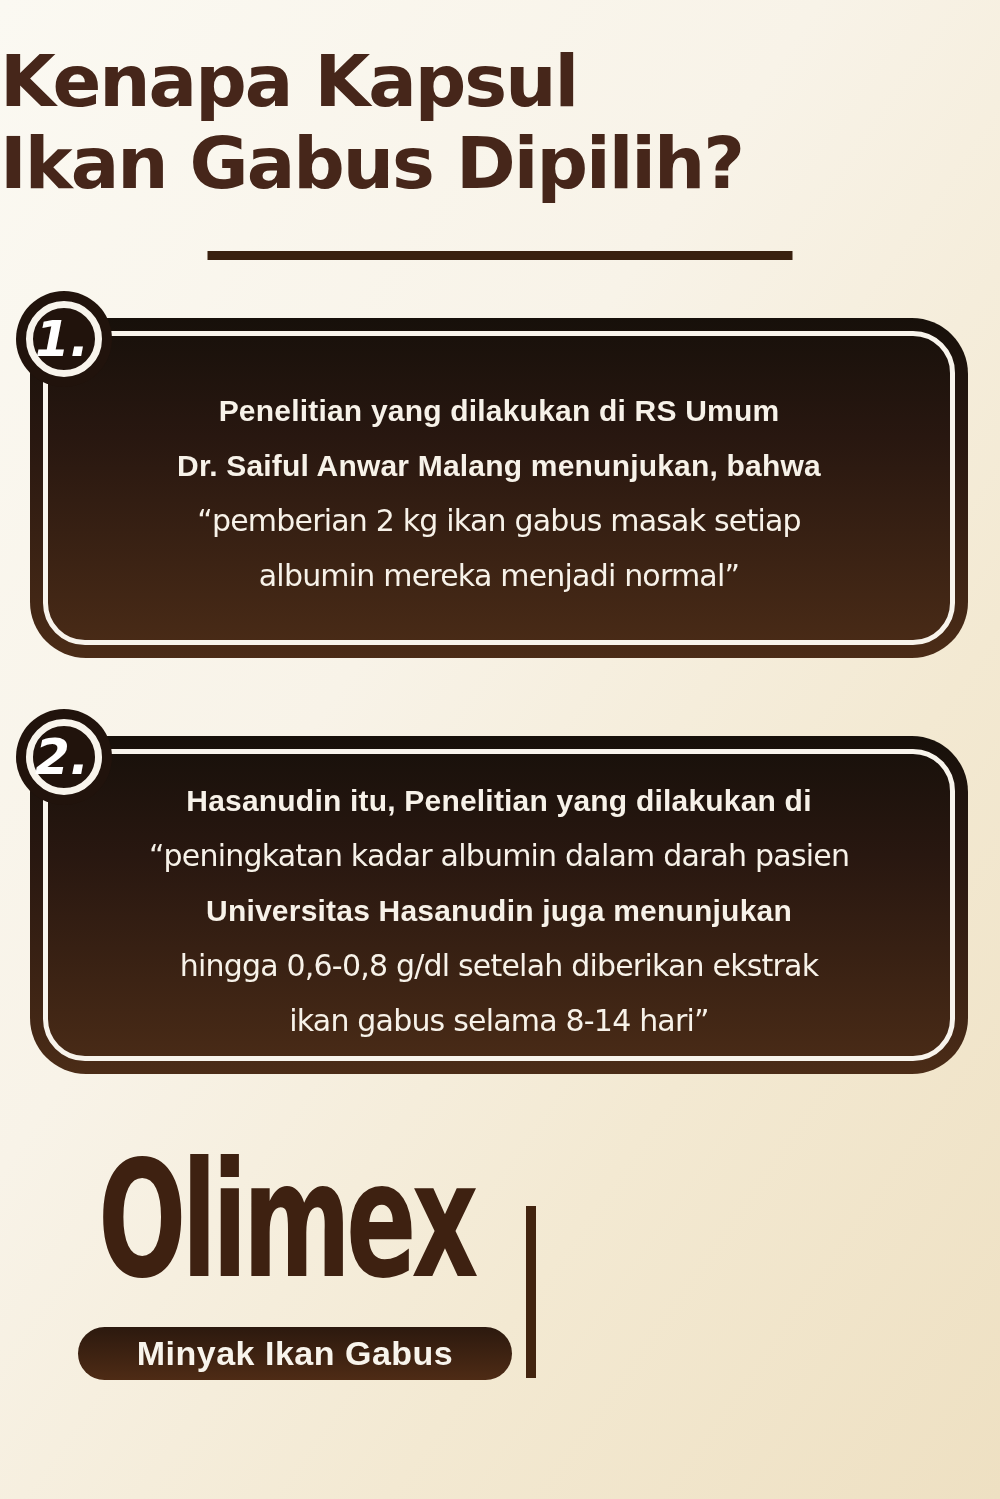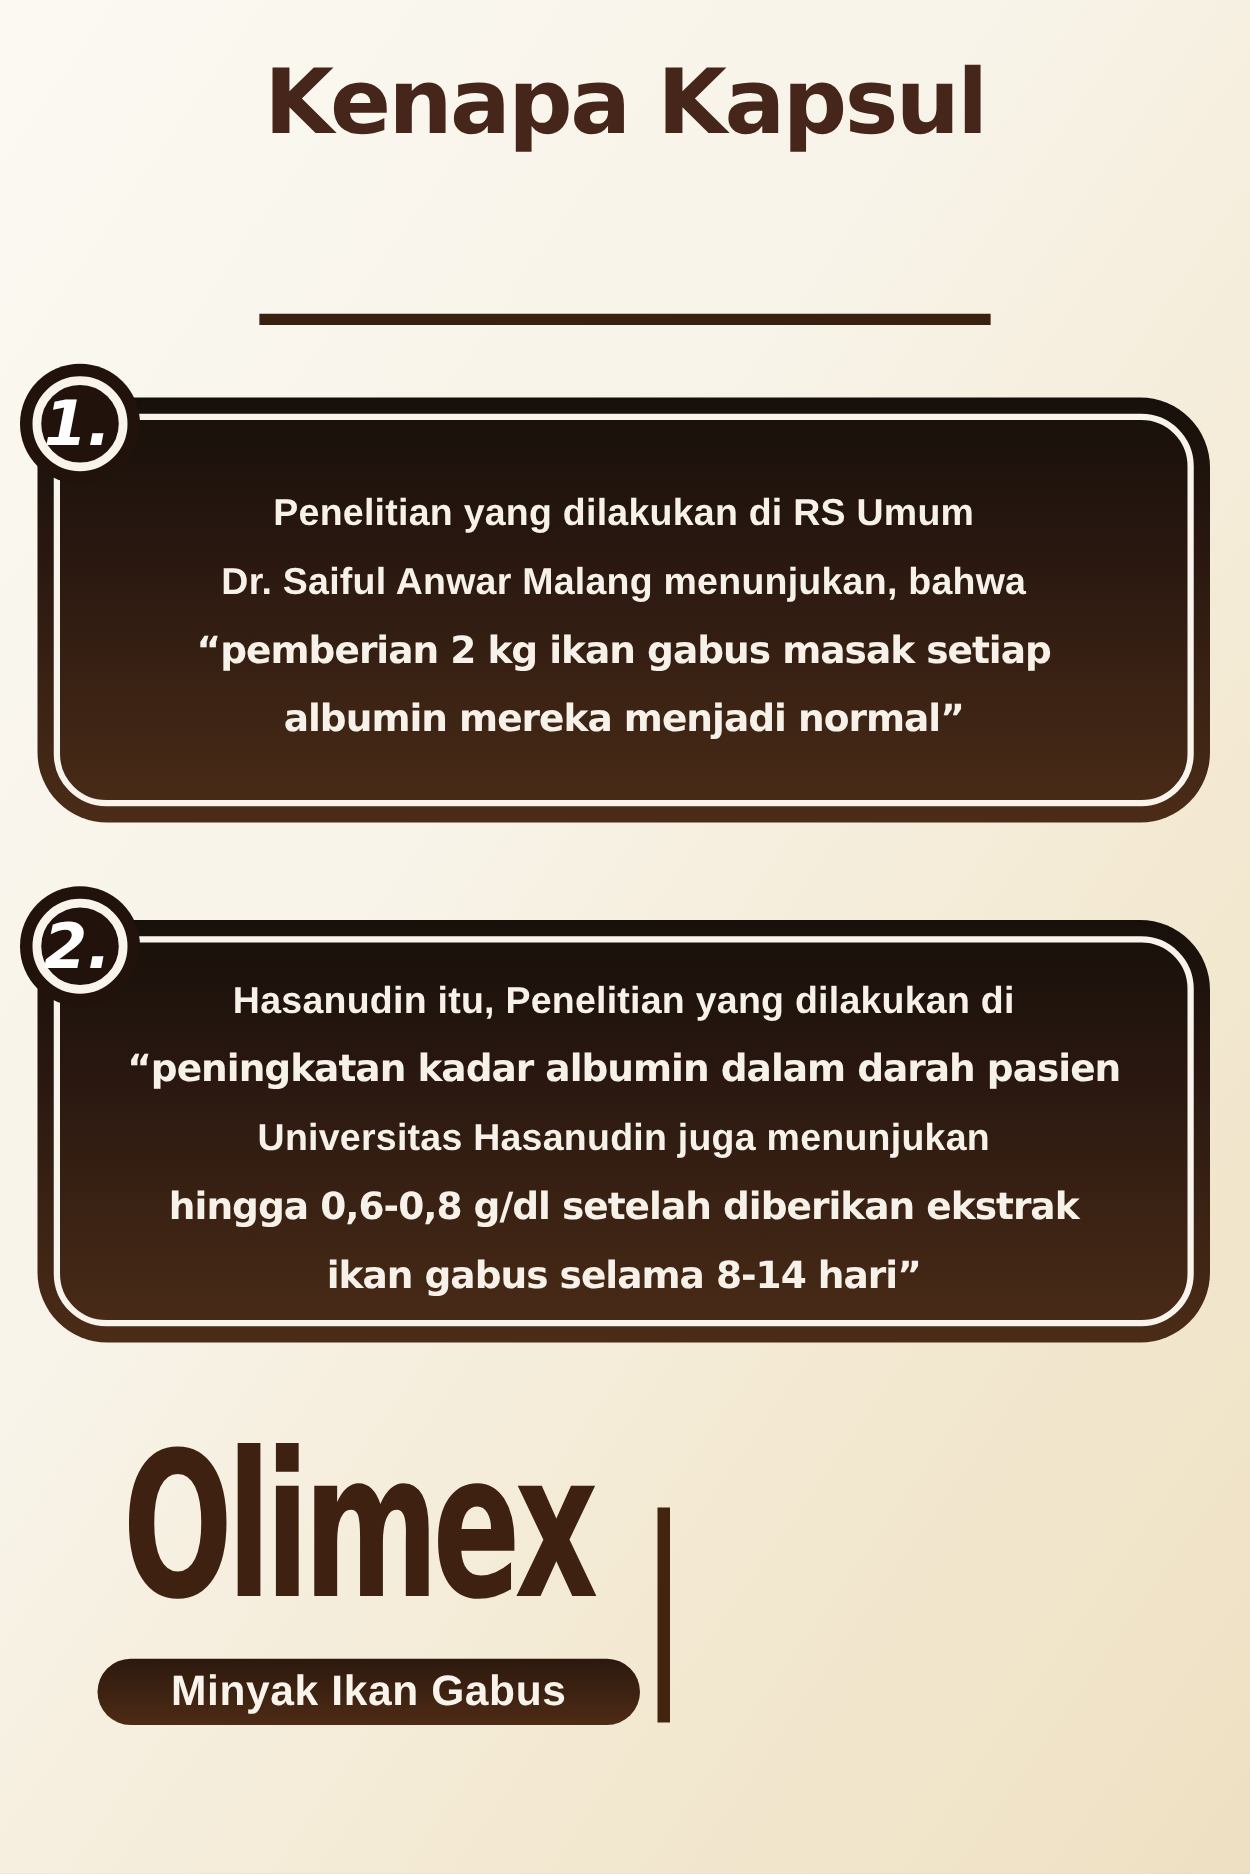--- a/index.html
+++ b/index.html
@@ -9,21 +9,20 @@
     width:1000px; height:1499px;
     margin:0 auto;
     overflow:hidden;
     background:linear-gradient(125deg, #fbf9f2 0%, #f8f3e8 40%, #f3e9d2 70%, #eee0c2 100%);
     font-family:"Liberation Sans", sans-serif;
   }
 
   
   .title {
     position:absolute; top:40px; left:0; width:100%;
-    text-align:center;
     font-family:"DejaVu Sans", sans-serif;
     font-weight:bold;
     font-size:72px; line-height:1.14;
     letter-spacing:-2px;
     color:#46261a;
   }
   .title-underline {
     position:absolute; top:251px; left:50%;
     transform:translateX(-50%);
     width:585px; height:9px;
@@ -73,21 +72,21 @@
     color:#f7f2e9;
   }
   .line.medium {
     font-family:"Liberation Sans", sans-serif;
     font-weight:bold;
     font-size:30px;
     letter-spacing:0.2px;
   }
   .line.bold {
     font-family:"DejaVu Sans", sans-serif;
-    font-weight:bold;
+    font-weight:normal;
     font-size:30px;
     letter-spacing:-0.8px;
   }
 
   
   .logo-word {
     position:absolute; left:98px; top:1140px;
     height:150px;
     font-family:"DejaVu Sans", sans-serif;
     font-weight:bold;
@@ -123,20 +122,21 @@
     color:#49280e;
   }
 </style>
 </head>
 <body>
 
 <div class="page">
 
   <h1 class="title">
     <span>Kenapa Kapsul</span><br>
+    <span>Ikan Gabus Dipilih?</span>
   </h1>
   <div class="title-underline"></div>
 
   <section class="card card-1">
     <div class="num-badge">
       <span>1.</span>
     </div>
     <div class="card-lines">
       <div class="line medium">Penelitian yang dilakukan di RS Umum</div>
       <div class="line medium">Dr. Saiful Anwar Malang menunjukan, bahwa</div>

